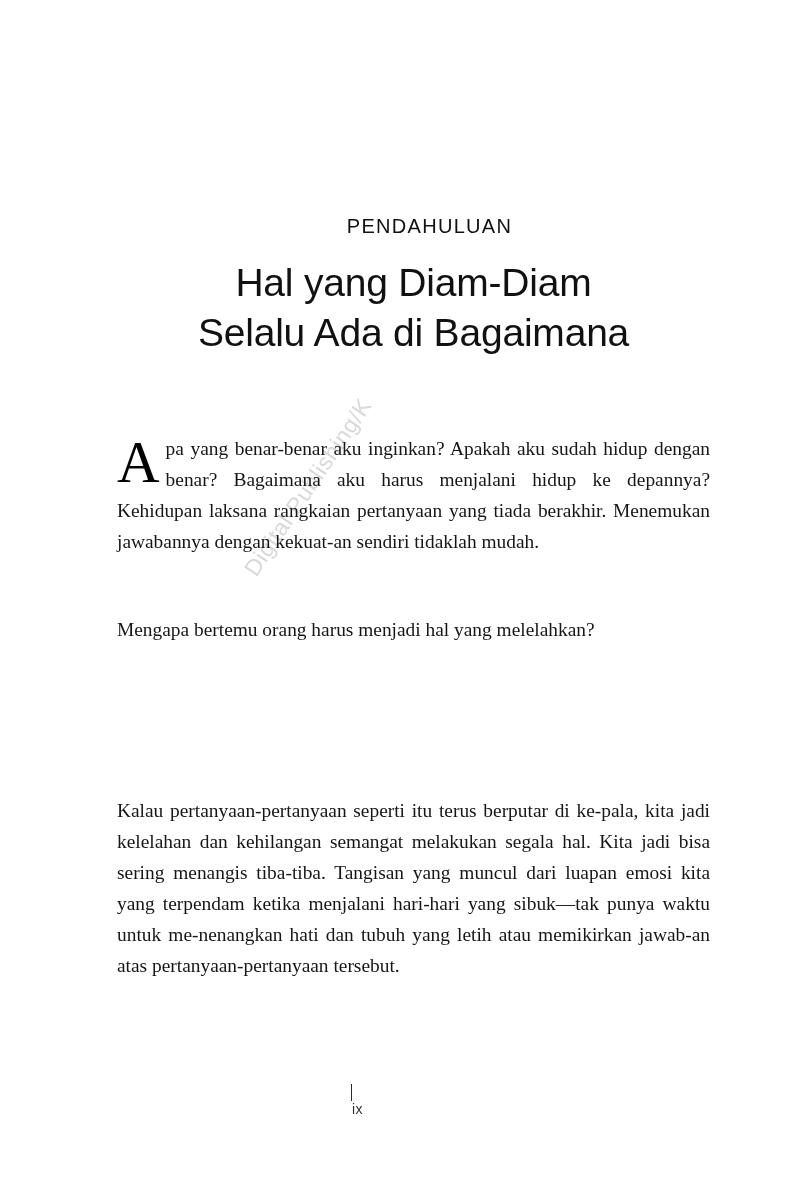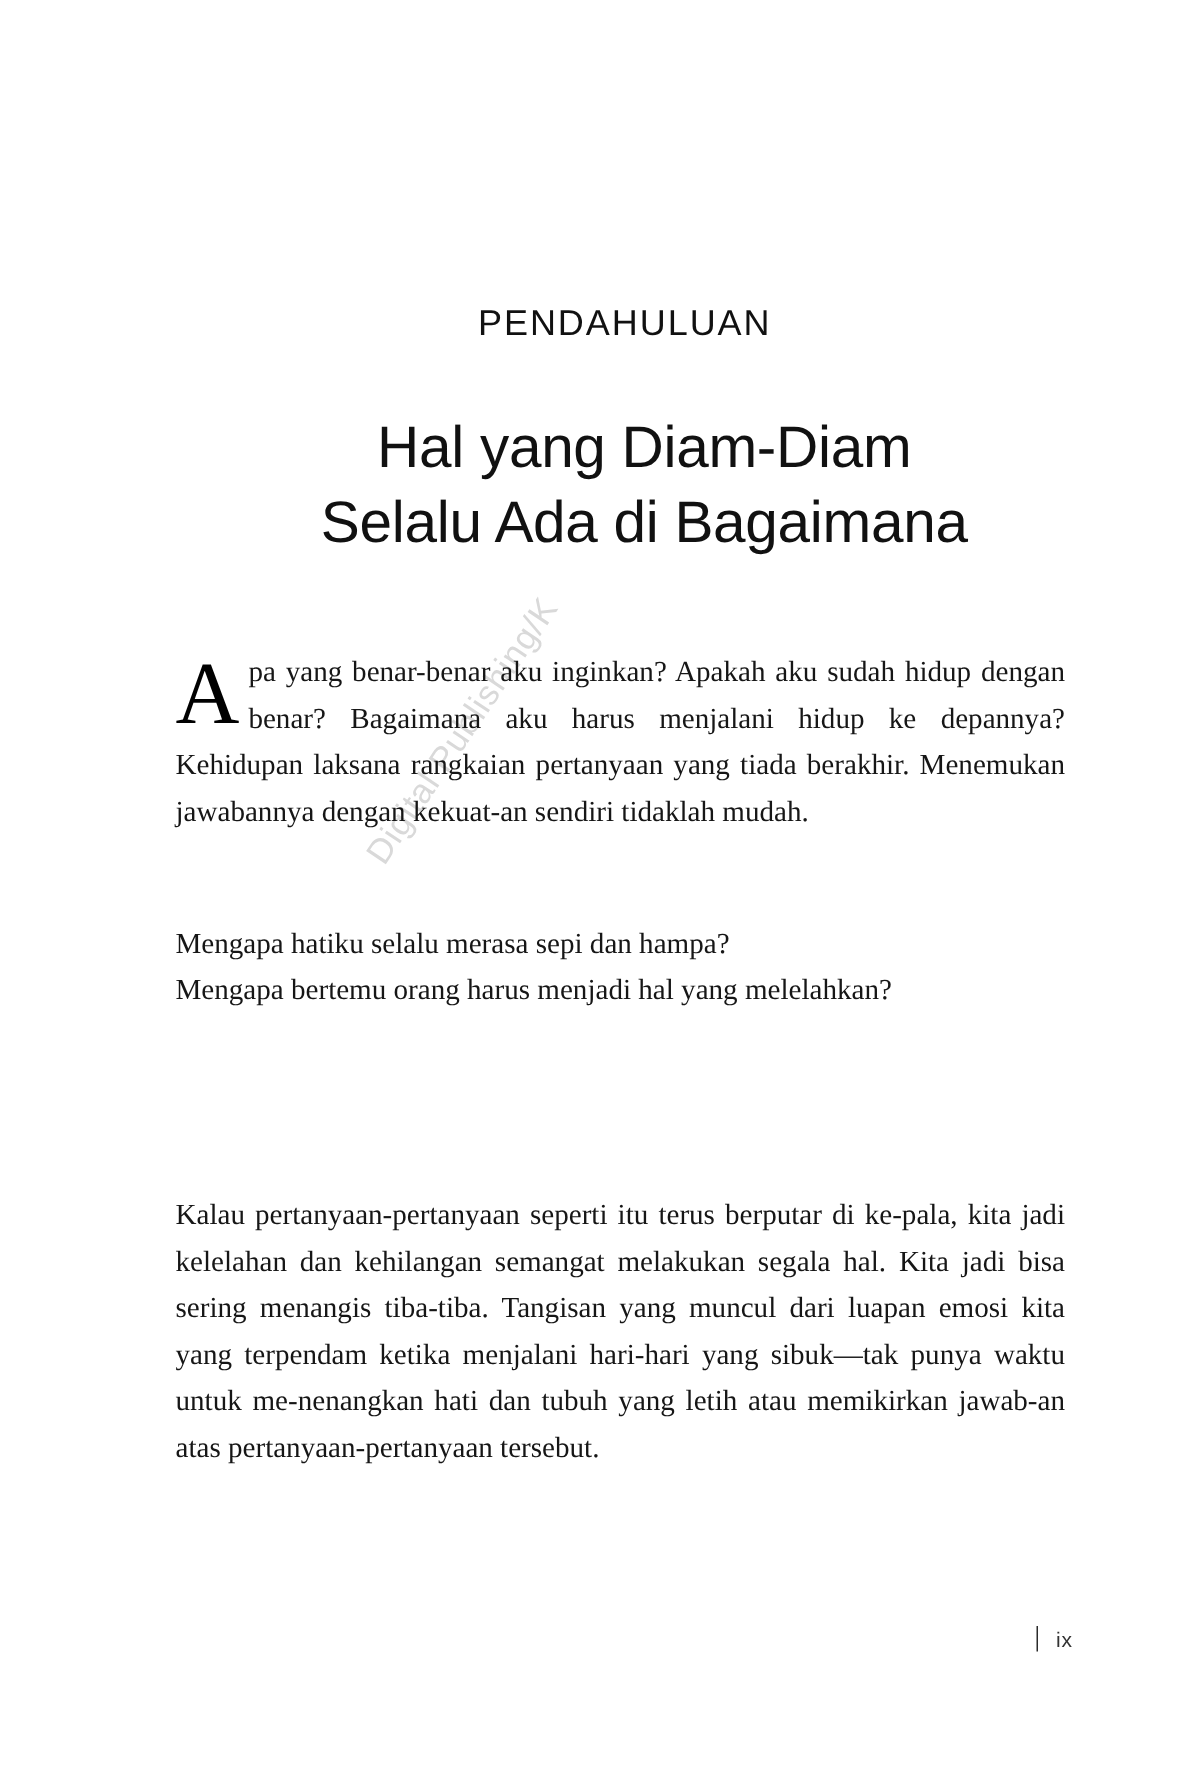--- a/index.html
+++ b/index.html
@@ -43,47 +43,47 @@
   
   .content {
     position: absolute;
     left: 117px;
     top: 0;
     width: 593px;
     z-index: 2;
   }
 
   .eyebrow {
-    margin: 3px;
+    margin: 16px;
     padding: 0;
     text-align: center;
     font-family: "Liberation Sans", "DejaVu Sans", sans-serif;
     font-weight: 400;
-    font-size: 24px;
+    font-size: 20px;
     letter-spacing: 1.3px;
     color: #111111;
     position: absolute;
     left: -17px;
     width: 627px;
     top: 199px;
   }
 
   .chapter-title {
     position: absolute;
     left: -17px;
     width: 627px;
     top: 258px;
     text-align: center;
     font-family: "Liberation Sans", "DejaVu Sans", sans-serif;
     font-weight: 400;
     font-size: 39px;
     line-height: 50px;
     letter-spacing: -0.2px;
     color: #111111;
-    margin: 16px;
+    margin: 0;
   }
   .chapter-title .tline { display: block; }
 
   
   .body-block {
     position: absolute;
     left: 0;
     width: 593px;
     font-size: 19.4px;
     line-height: 31px;
@@ -121,20 +121,21 @@
     position: absolute;
     top: 1084px;
     left: 0;
     width: 797px;
     display: flex;
     justify-content: flex-end;
     align-items: center;
     padding-right: 82px;
     box-sizing: border-box;
     z-index: 2;
+    flex-direction: column;
   }
   .footer-rule {
     display: inline-block;
     width: 1px;
     height: 17px;
     background: #2b2b2b;
     margin-right: 12px;
   }
   .folio {
     font-family: "Liberation Sans", "DejaVu Sans", sans-serif;
@@ -157,21 +158,20 @@
     <h1 class="chapter-title">
       <span class="tline">Hal yang Diam-Diam</span>
       <span class="tline">Selalu Ada di Bagaimana</span>
     </h1>
 
     <div class="body-block" id="para-intro">
       <p><span class="dropcap">A</span><span>pa yang benar-benar aku inginkan? Apakah aku sudah hidup dengan benar? Bagaimana aku harus menjalani hidup ke depannya? Kehidupan laksana rangkaian pertanyaan yang tiada berakhir. Menemukan jawabannya dengan kekuat-an sendiri tidaklah mudah.</span></p>
     </div>
 
     <div class="body-block" id="para-questions">
-      <p class="ragged">Mengapa hatiku selalu merasa sepi dan hampa?</p>
       <p class="ragged">Mengapa bertemu orang harus menjadi hal yang melelahkan?</p>
     </div>
 
     <div class="body-block" id="para-closing">
       <p>Kalau pertanyaan-pertanyaan seperti itu terus berputar di ke-pala, kita jadi kelelahan dan kehilangan semangat melakukan segala hal. Kita jadi bisa sering menangis tiba-tiba. Tangisan yang muncul dari luapan emosi kita yang terpendam ketika menjalani hari-hari yang sibuk—tak punya waktu untuk me-nenangkan hati dan tubuh yang letih atau memikirkan jawab-an atas pertanyaan-pertanyaan tersebut.</p>
     </div>
 
   </div>
 
   <div class="footer">

